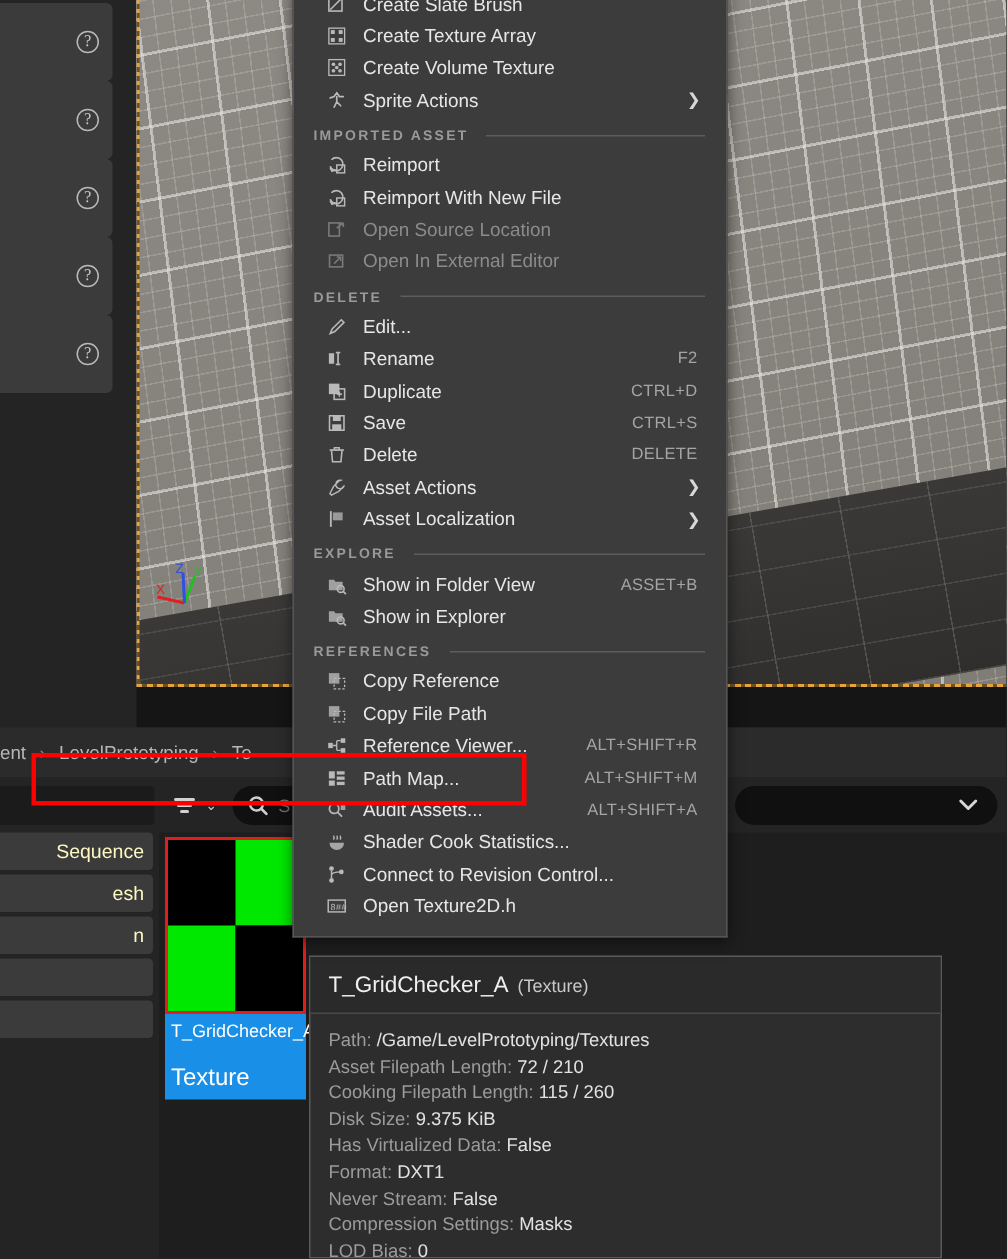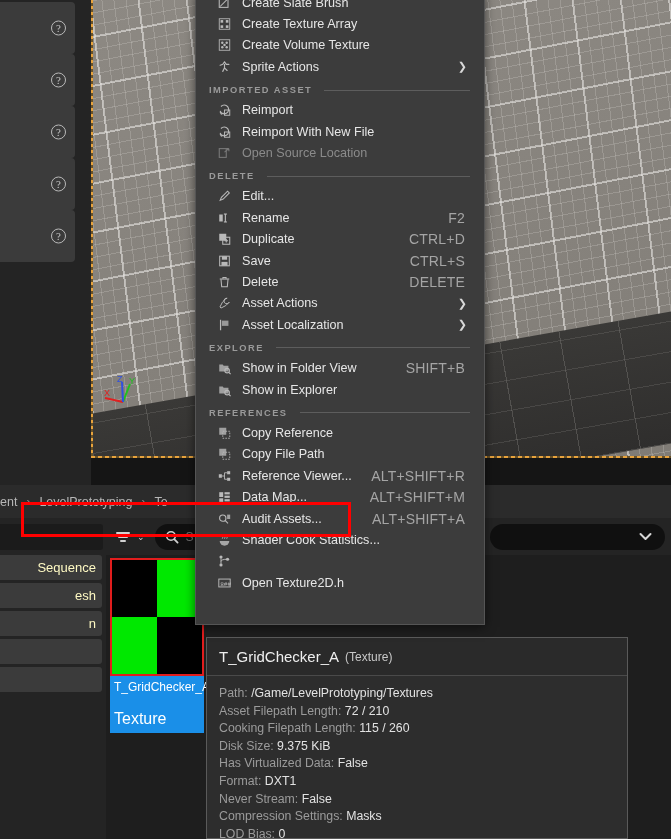--- a/index.html
+++ b/index.html
@@ -167,21 +167,21 @@
   }
   .mi .ic {
     width: 17px; height: 15px; flex: 0 0 17px;
     display: flex; align-items: center; justify-content: center;
     margin-right: 9px; opacity: .85;
   }
   .mi .lbl { color: #e6e6e6; font-size: 12.6px; white-space: nowrap; }
   .mi.dim .lbl { color: #8b8b8b; }
   .mi.dim .ic { opacity: .42; }
   .mi .sc {
-    position: absolute; right: 19px; color: #a5a5a5; font-size: 14px;
+    position: absolute; right: 19px; color: #a5a5a5; font-size: 11px;
     letter-spacing: .2px;
   }
   .mi .arr { position: absolute; right: 17px; color: #d8d8d8; font-size: 11px; }
   .sec {
     display: flex; align-items: center; height: 19px; padding-left: 13px; margin-top: 3px;
   }
   .sec-lbl {
     color: #9a9a9a; font-size: 9.3px; letter-spacing: 1.5px; font-weight: bold;
   }
   .sec-line { flex: 1; height: 1px; background: #5d5d5d; margin: 0 14px 0 12px; }
@@ -389,20 +389,29 @@
       </div>
       <div class="mi dim">
         <span class="ic">
           <svg width="15" height="14" viewBox="0 0 16 16">
             <rect x="2" y="3" width="8" height="10" fill="none" stroke="#cfcfcf" stroke-width="1.2"></rect>
             <path d="M8 7 L13 3 M13 3 L13 6 M13 3 L10 3" stroke="#cfcfcf" stroke-width="1.2" fill="none"></path>
           </svg>
         </span>
         <span class="lbl">Open Source Location</span>
       </div>
+      <div class="mi dim">
+        <span class="ic">
+          <svg width="15" height="14" viewBox="0 0 16 16">
+            <rect x="2.5" y="3.5" width="10" height="9" fill="none" stroke="#cfcfcf" stroke-width="1.2"></rect>
+            <path d="M6 10 L11 5 M11 5 L11 8 M11 5 L8 5" stroke="#cfcfcf" stroke-width="1.1" fill="none"></path>
+          </svg>
+        </span>
+        <span class="lbl">Open In External Editor</span>
+      </div>
       <div class="sec">
         <span class="sec-lbl">DELETE</span>
         <span class="sec-line"></span>
       </div>
       <div class="mi">
         <span class="ic">
           <svg width="15" height="14" viewBox="0 0 16 16">
             <path d="M3 13 L4.5 9.5 L11.5 2.5 L13.5 4.5 L6.5 11.5 Z" fill="none" stroke="#cfcfcf" stroke-width="1.2"></path>
           </svg>
         </span>
@@ -479,21 +488,21 @@
       </div>
       <div class="mi">
         <span class="ic">
           <svg width="15" height="14" viewBox="0 0 16 16">
             <path d="M2 4 L6 4 L7 5.5 L12.5 5.5 L12.5 12 L2 12 Z" fill="#cfcfcf" opacity=".8"></path>
             <circle cx="11" cy="11" r="2.6" fill="none" stroke="#cfcfcf" stroke-width="1.2"></circle>
             <line x1="12.9" y1="12.9" x2="15" y2="15" stroke="#cfcfcf" stroke-width="1.3"></line>
           </svg>
         </span>
         <span class="lbl">Show in Folder View</span>
-        <span class="sc">SHIFT+B</span>
+        <span class="sc">ASSET+B</span>
       </div>
       <div class="mi">
         <span class="ic">
           <svg width="15" height="14" viewBox="0 0 16 16">
             <path d="M2 4 L6 4 L7 5.5 L12.5 5.5 L12.5 12 L2 12 Z" fill="#cfcfcf" opacity=".8"></path>
             <circle cx="11" cy="11" r="2.6" fill="none" stroke="#cfcfcf" stroke-width="1.2"></circle>
             <line x1="12.9" y1="12.9" x2="15" y2="15" stroke="#cfcfcf" stroke-width="1.3"></line>
           </svg>
         </span>
         <span class="lbl">Show in Explorer</span>
@@ -535,21 +544,21 @@
       <div class="mi">
         <span class="ic">
           <svg width="15" height="14" viewBox="0 0 16 16">
             <rect x="2" y="2.5" width="4.5" height="5.5" fill="#cfcfcf"></rect>
             <rect x="2" y="9.5" width="4.5" height="4" fill="#cfcfcf"></rect>
             <rect x="8" y="2.5" width="6" height="2.5" fill="#cfcfcf"></rect>
             <rect x="8" y="6.5" width="6" height="2.5" fill="#cfcfcf"></rect>
             <rect x="8" y="10.5" width="6" height="2.5" fill="#cfcfcf"></rect>
           </svg>
         </span>
-        <span class="lbl">Data Map...</span>
+        <span class="lbl">Path Map...</span>
         <span class="sc">ALT+SHIFT+M</span>
       </div>
       <div class="mi">
         <span class="ic">
           <svg width="15" height="14" viewBox="0 0 16 16">
             <circle cx="6" cy="7" r="3.6" fill="none" stroke="#cfcfcf" stroke-width="1.3"></circle>
             <line x1="8.6" y1="9.6" x2="12" y2="13" stroke="#cfcfcf" stroke-width="1.3"></line>
             <rect x="11" y="3" width="3.5" height="5" fill="#cfcfcf" opacity=".8"></rect>
           </svg>
         </span>
@@ -567,20 +576,21 @@
       </div>
       <div class="mi">
         <span class="ic">
           <svg width="15" height="14" viewBox="0 0 16 16">
             <circle cx="4" cy="3.5" r="1.8" fill="#cfcfcf"></circle>
             <circle cx="4" cy="12.5" r="1.8" fill="#cfcfcf"></circle>
             <circle cx="11.5" cy="6" r="1.8" fill="#cfcfcf"></circle>
             <path d="M4 5.3 L4 10.7 M4 8.5 q0 -2.5 7.5 -2.5" stroke="#cfcfcf" stroke-width="1.1" fill="none"></path>
           </svg>
         </span>
+        <span class="lbl">Connect to Revision Control...</span>
       </div>
       <div class="mi">
         <span class="ic">
           <svg width="15" height="14" viewBox="0 0 16 16">
             <rect x="1.5" y="3.5" width="13" height="9" fill="none" stroke="#cfcfcf" stroke-width="1.1"></rect>
             <text x="3" y="11" font-size="7" fill="#cfcfcf" font-family="Liberation Mono, monospace">8##</text>
           </svg>
         </span>
         <span class="lbl">Open Texture2D.h</span>
       </div>

